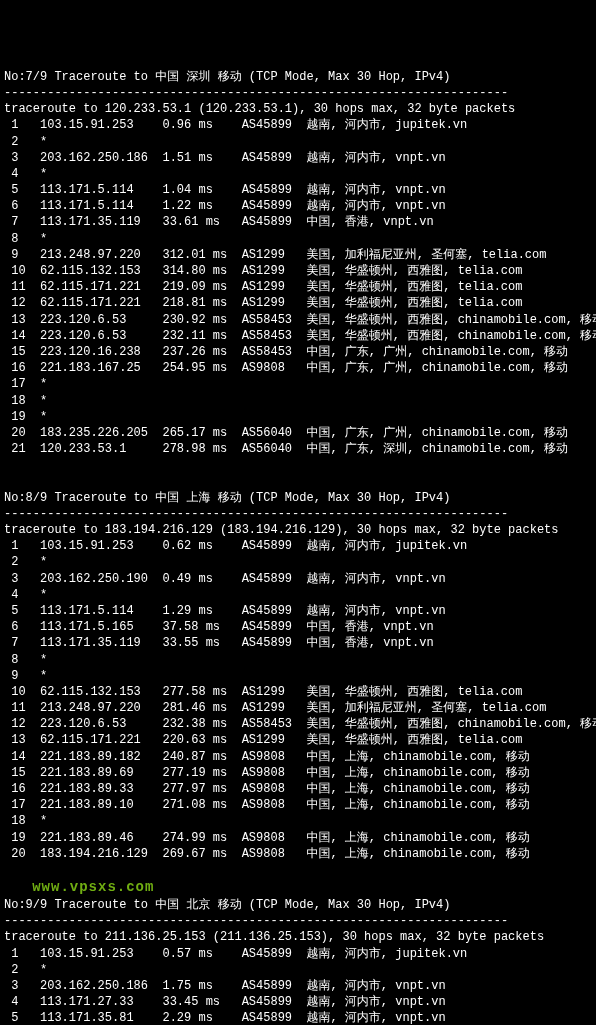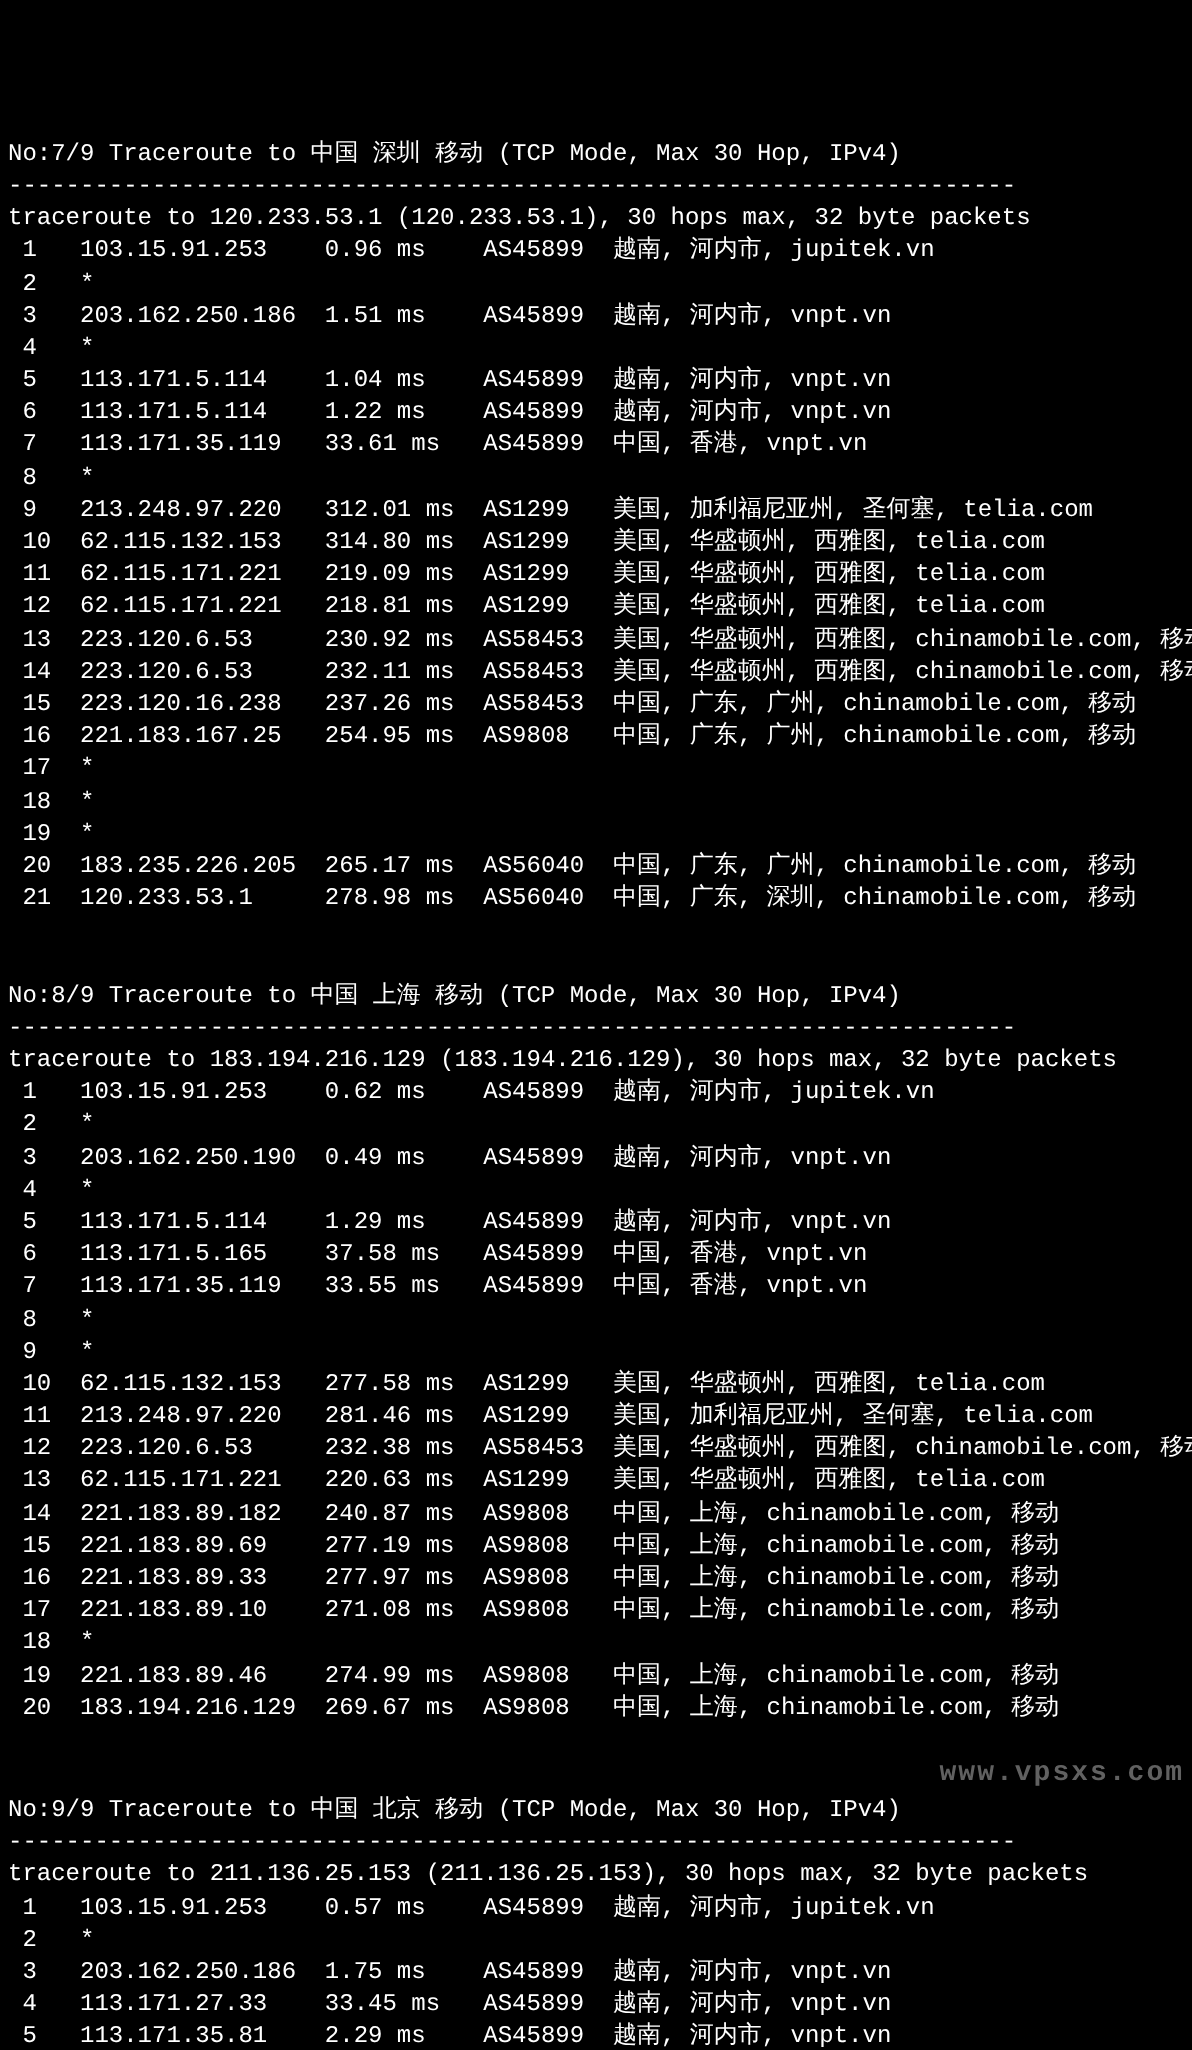--- a/index.html
+++ b/index.html
@@ -12,26 +12,25 @@
     line-height: 1.35;
     white-space: pre;
     width: 596px;
     box-sizing: border-box;
     overflow: hidden;
   }
   .row { white-space: pre; }
   .hdr { white-space: pre; }
   .divider { white-space: pre; overflow: hidden; }
   .watermark {
-    color: #737373;
+    color: #84cc16;
     font-weight: bold;
     letter-spacing: 1px;
     font-size: 14px;
     opacity: 0.85;
-    text-align: right;
   }
   .wrap { position: relative; }
 </style>
 </head>
 <body>
 <div class="wrap">
 
 
 <div id="out"><div class="hdr">No:7/9 Traceroute to 中国 深圳 移动 (TCP Mode, Max 30 Hop, IPv4)</div><div class="divider">----------------------------------------------------------------------</div><div class="row">traceroute to 120.233.53.1 (120.233.53.1), 30 hops max, 32 byte packets</div><div class="row"> 1   103.15.91.253    0.96 ms    AS45899  越南, 河内市, jupitek.vn</div><div class="row"> 2   *</div><div class="row"> 3   203.162.250.186  1.51 ms    AS45899  越南, 河内市, vnpt.vn</div><div class="row"> 4   *</div><div class="row"> 5   113.171.5.114    1.04 ms    AS45899  越南, 河内市, vnpt.vn</div><div class="row"> 6   113.171.5.114    1.22 ms    AS45899  越南, 河内市, vnpt.vn</div><div class="row"> 7   113.171.35.119   33.61 ms   AS45899  中国, 香港, vnpt.vn</div><div class="row"> 8   *</div><div class="row"> 9   213.248.97.220   312.01 ms  AS1299   美国, 加利福尼亚州, 圣何塞, telia.com</div><div class="row"> 10  62.115.132.153   314.80 ms  AS1299   美国, 华盛顿州, 西雅图, telia.com</div><div class="row"> 11  62.115.171.221   219.09 ms  AS1299   美国, 华盛顿州, 西雅图, telia.com</div><div class="row"> 12  62.115.171.221   218.81 ms  AS1299   美国, 华盛顿州, 西雅图, telia.com</div><div class="row"> 13  223.120.6.53     230.92 ms  AS58453  美国, 华盛顿州, 西雅图, chinamobile.com, 移动</div><div class="row"> 14  223.120.6.53     232.11 ms  AS58453  美国, 华盛顿州, 西雅图, chinamobile.com, 移动</div><div class="row"> 15  223.120.16.238   237.26 ms  AS58453  中国, 广东, 广州, chinamobile.com, 移动</div><div class="row"> 16  221.183.167.25   254.95 ms  AS9808   中国, 广东, 广州, chinamobile.com, 移动</div><div class="row"> 17  *</div><div class="row"> 18  *</div><div class="row"> 19  *</div><div class="row"> 20  183.235.226.205  265.17 ms  AS56040  中国, 广东, 广州, chinamobile.com, 移动</div><div class="row"> 21  120.233.53.1     278.98 ms  AS56040  中国, 广东, 深圳, chinamobile.com, 移动</div><div class="row"> </div><div class="row"> </div><div class="hdr">No:8/9 Traceroute to 中国 上海 移动 (TCP Mode, Max 30 Hop, IPv4)</div><div class="divider">----------------------------------------------------------------------</div><div class="row">traceroute to 183.194.216.129 (183.194.216.129), 30 hops max, 32 byte packets</div><div class="row"> 1   103.15.91.253    0.62 ms    AS45899  越南, 河内市, jupitek.vn</div><div class="row"> 2   *</div><div class="row"> 3   203.162.250.190  0.49 ms    AS45899  越南, 河内市, vnpt.vn</div><div class="row"> 4   *</div><div class="row"> 5   113.171.5.114    1.29 ms    AS45899  越南, 河内市, vnpt.vn</div><div class="row"> 6   113.171.5.165    37.58 ms   AS45899  中国, 香港, vnpt.vn</div><div class="row"> 7   113.171.35.119   33.55 ms   AS45899  中国, 香港, vnpt.vn</div><div class="row"> 8   *</div><div class="row"> 9   *</div><div class="row"> 10  62.115.132.153   277.58 ms  AS1299   美国, 华盛顿州, 西雅图, telia.com</div><div class="row"> 11  213.248.97.220   281.46 ms  AS1299   美国, 加利福尼亚州, 圣何塞, telia.com</div><div class="row"> 12  223.120.6.53     232.38 ms  AS58453  美国, 华盛顿州, 西雅图, chinamobile.com, 移动</div><div class="row"> 13  62.115.171.221   220.63 ms  AS1299   美国, 华盛顿州, 西雅图, telia.com</div><div class="row"> 14  221.183.89.182   240.87 ms  AS9808   中国, 上海, chinamobile.com, 移动</div><div class="row"> 15  221.183.89.69    277.19 ms  AS9808   中国, 上海, chinamobile.com, 移动</div><div class="row"> 16  221.183.89.33    277.97 ms  AS9808   中国, 上海, chinamobile.com, 移动</div><div class="row"> 17  221.183.89.10    271.08 ms  AS9808   中国, 上海, chinamobile.com, 移动</div><div class="row"> 18  *</div><div class="row"> 19  221.183.89.46    274.99 ms  AS9808   中国, 上海, chinamobile.com, 移动</div><div class="row"> 20  183.194.216.129  269.67 ms  AS9808   中国, 上海, chinamobile.com, 移动</div><div class="row"> </div><div class="row watermark">   www.vpsxs.com</div><div class="hdr">No:9/9 Traceroute to 中国 北京 移动 (TCP Mode, Max 30 Hop, IPv4)</div><div class="divider">----------------------------------------------------------------------</div><div class="row">traceroute to 211.136.25.153 (211.136.25.153), 30 hops max, 32 byte packets</div><div class="row"> 1   103.15.91.253    0.57 ms    AS45899  越南, 河内市, jupitek.vn</div><div class="row"> 2   *</div><div class="row"> 3   203.162.250.186  1.75 ms    AS45899  越南, 河内市, vnpt.vn</div><div class="row"> 4   113.171.27.33    33.45 ms   AS45899  越南, 河内市, vnpt.vn</div><div class="row"> 5   113.171.35.81    2.29 ms    AS45899  越南, 河内市, vnpt.vn</div></div>
 

